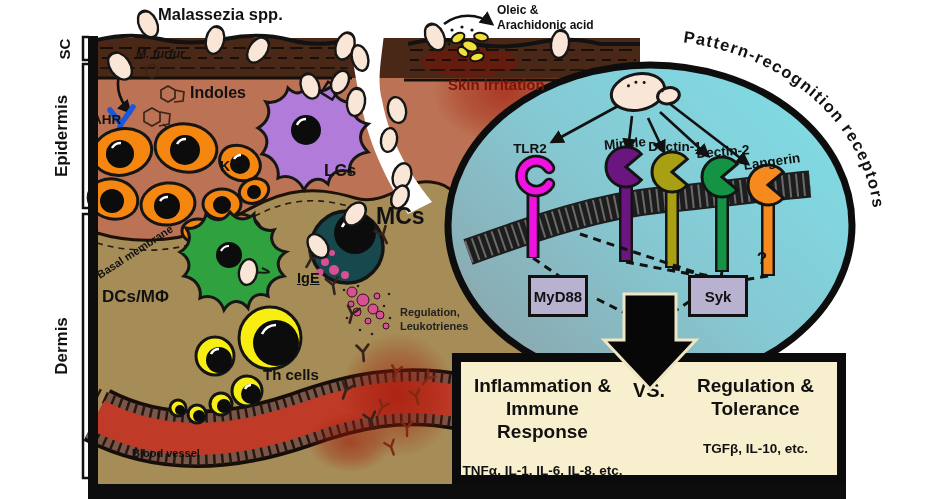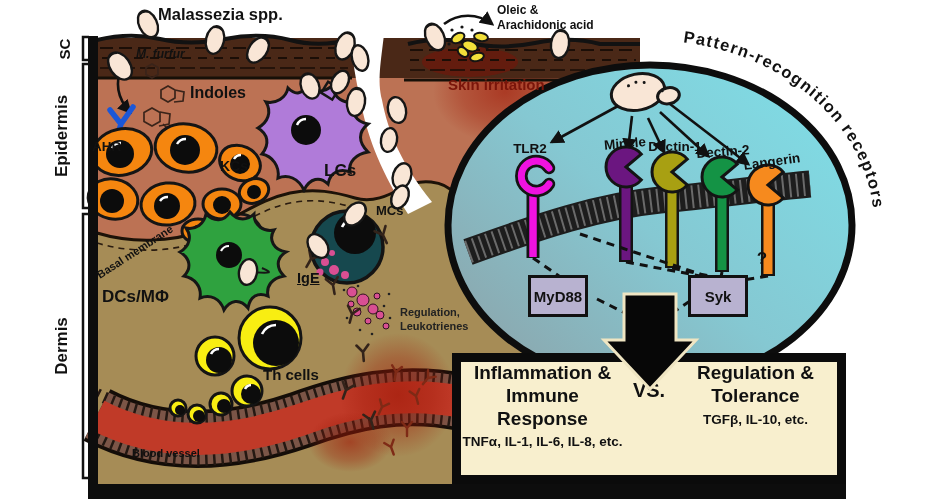--- a/index.html
+++ b/index.html
@@ -7,23 +7,23 @@
          font-family:"Liberation Sans",sans-serif;}
   .stage svg.art{position:absolute;left:0;top:0;z-index:1;}
   .stage svg.arrow-layer{position:absolute;left:0;top:0;z-index:3;pointer-events:none;}
   .lbl{position:absolute;font-weight:700;color:#111;white-space:nowrap;line-height:1.18;z-index:4;}
   .lbl.it{font-style:italic;}
   .rot{transform:translate(-50%,-50%) rotate(-90deg);}
   .adapter{position:absolute;background:#B8B2D0;border:3px solid #111;display:flex;align-items:center;
            justify-content:center;font-weight:700;font-size:15px;color:#111;z-index:2;box-sizing:border-box;}
   .vsbox{position:absolute;left:452px;top:353px;width:394px;height:131px;background:#F8EFCE;
          border:9px solid #0b0b0b;box-sizing:border-box;z-index:2;display:flex;color:#111;}
-  .vs-col{flex:1;text-align:center;}
+  .vs-col{flex:1;text-align:center;padding-top:13px;}
   .vs-col .t{font-weight:700;font-size:19px;line-height:1.2;}
-  .vs-col .m{font-weight:700;font-size:13.5px;margin-top:4px;}
+  .vs-col .m{font-weight:700;font-size:13.5px;margin-top:20px;}
   .vs-mid{width:50px;text-align:center;font-weight:700;font-size:20px;padding-top:17px;}
   .two-line{line-height:1.25;}
 </style>
 </head>
 <body>
 
 <div class="stage">
 
 <svg class="art" width="928" height="499" viewBox="0 0 928 499" xmlns="http://www.w3.org/2000/svg" xmlns:xlink="http://www.w3.org/1999/xlink">
   <defs>
@@ -470,24 +470,24 @@
 </div>
 
 <div class="lbl" style="left:448px;top:76px;font-size:15px;color:#7A150A;">Skin irritation</div>
 
 <div class="lbl rot" style="left:65px;top:49px;font-size:15px;">SC</div>
 <div class="lbl rot" style="left:62px;top:136px;font-size:17px;">Epidermis</div>
 <div class="lbl rot" style="left:62px;top:346px;font-size:17px;">Dermis</div>
 
 <div class="lbl it" style="left:136px;top:47px;font-size:12px;">M. furfur</div>
 <div class="lbl" style="left:190px;top:84px;font-size:16px;">Indoles</div>
-<div class="lbl" style="left:92px;top:112px;font-size:13.5px;margin-top:27px;">AHR</div>
+<div class="lbl" style="left:92px;top:112px;font-size:13.5px;">AHR</div>
 <div class="lbl" style="left:220px;top:158px;font-size:14px;">KCs</div>
 <div class="lbl" style="left:324px;top:161px;font-size:17px;">LCs</div>
-<div class="lbl" style="left:376px;top:203px;font-size:13px;">MCs</div>
+<div class="lbl" style="left:376px;top:203px;font-size:23px;">MCs</div>
 <div class="lbl" style="left:102px;top:287px;font-size:17px;">DCs/MΦ</div>
 <div class="lbl" style="left:297px;top:270px;font-size:14.5px;text-decoration:underline;">IgE</div>
 <div class="lbl two-line" style="left:400px;top:306px;font-size:11px;color:#222;">
   <div>Regulation,</div>
   <div>Leukotrienes</div>
 </div>
 <div class="lbl" style="left:263px;top:366px;font-size:15px;">Th cells</div>
 <div class="lbl" style="left:132px;top:447px;font-size:11px;">Blood vessel</div>
 <div class="lbl" style="left:135px;top:252px;font-size:11px;transform:translate(-50%,-50%) rotate(-33deg);">Basal membrane</div>
 

